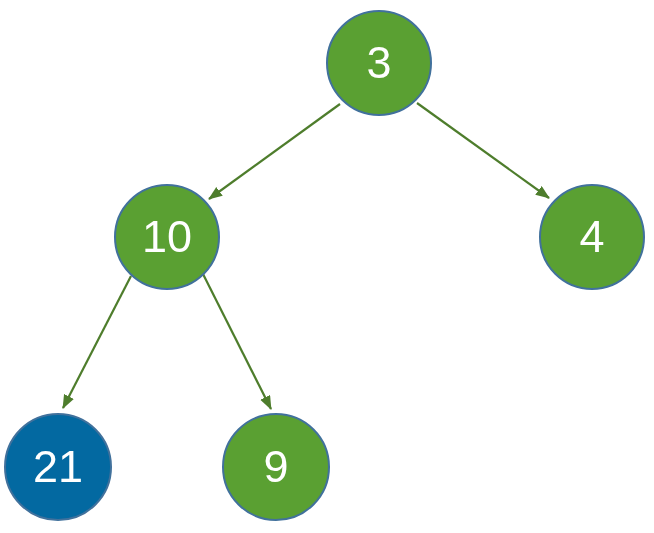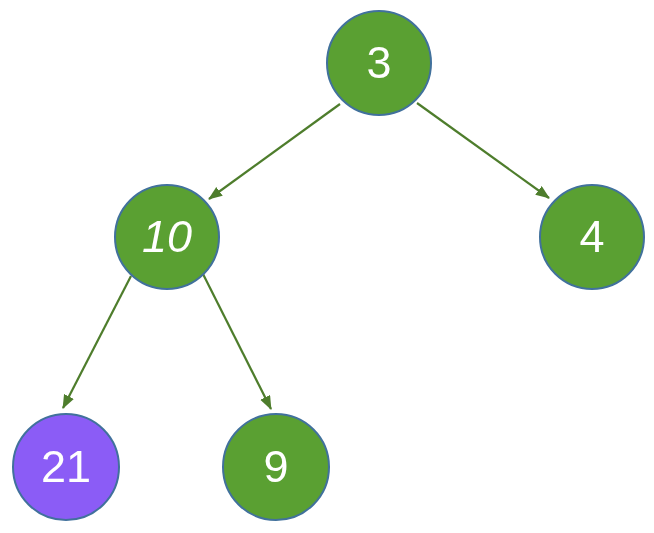--- a/index.html
+++ b/index.html
@@ -55,25 +55,25 @@
         <line x1="417" y1="103" x2="549" y2="198" stroke="#4e7d2c" stroke-width="2.2" marker-end="url(#arrowhead)"></line>
         <line x1="131" y1="276" x2="63" y2="408" stroke="#4e7d2c" stroke-width="2.2" marker-end="url(#arrowhead)"></line>
         <line x1="203" y1="274" x2="271" y2="409" stroke="#4e7d2c" stroke-width="2.2" marker-end="url(#arrowhead)"></line>
       </g>
   </svg>
   <div id="node-group">
       <div class="tree-node" style="left: 326px; top: 10px; width: 106px; height: 106px; background: rgb(90, 160, 50); border: 2px solid rgb(65, 113, 156);">
         <span class="tree-node-label" style="color: rgb(255, 255, 255);">3</span>
       </div>
       <div class="tree-node" style="left: 114px; top: 184px; width: 106px; height: 106px; background: rgb(90, 160, 50); border: 2px solid rgb(65, 113, 156);">
-        <span class="tree-node-label" style="color: rgb(255, 255, 255); font-style: italic;">10</span>
+        <span class="tree-node-label" style="color: rgb(255, 255, 255);">10</span>
       </div>
       <div class="tree-node" style="left: 539px; top: 184px; width: 106px; height: 106px; background: rgb(90, 160, 50); border: 2px solid rgb(65, 113, 156);">
         <span class="tree-node-label" style="color: rgb(255, 255, 255);">4</span>
       </div>
-      <div class="tree-node" style="left: 12px; top: 413px; width: 108px; height: 108px; background: #8b5cf6; border: 2px solid rgb(65, 113, 156); align-items: center;">
+      <div class="tree-node" style="left: 4px; top: 413px; width: 108px; height: 108px; background: #0369a1; border: 2px solid rgb(65, 113, 156); align-items: center;">
         <span class="tree-node-label" style="color: rgb(255, 255, 255);">21</span>
       </div>
       <div class="tree-node" style="left: 222px; top: 413px; width: 108px; height: 108px; background: rgb(90, 160, 50); border: 2px solid rgb(65, 113, 156);">
         <span class="tree-node-label" style="color: rgb(255, 255, 255);">9</span>
       </div>
     </div>
 </div>
 
 </body></html>

